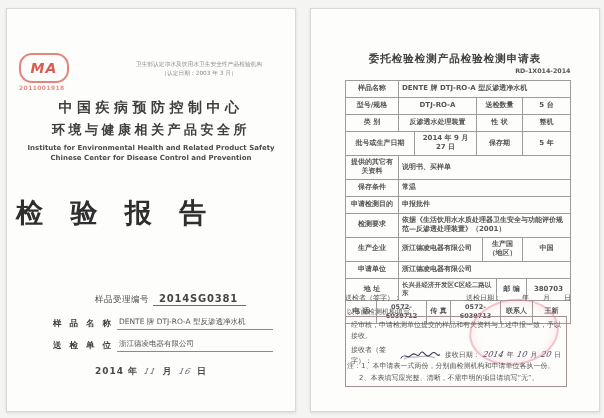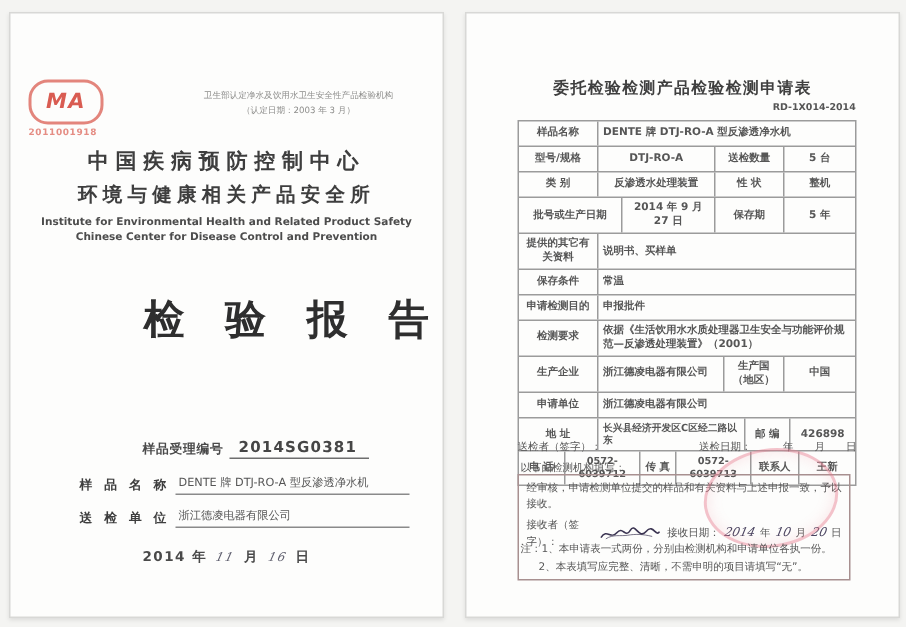--- a/index.html
+++ b/index.html
@@ -16,24 +16,24 @@
     display:flex;align-items:center;justify-content:center;color:#d95c52;
     font-weight:bold;font-style:italic;font-size:14px;letter-spacing:1px;}
   .cma-number{margin-top:2px;font-size:7px;font-weight:bold;color:rgba(224,121,111,.85);
     letter-spacing:.5px;transform:scale(.85);transform-origin:top left;white-space:nowrap;}
   .accred{top:50px;right:8px;width:176px;text-align:center;color:#8d8d8b;
     font-size:7px;line-height:1.75;transform:scale(.82);transform-origin:top center;}
   .org-block{top:90px;left:0;width:100%;text-align:center;color:#3e3e3e;}
   .org-cn-1{font-size:14px;font-weight:bold;letter-spacing:4.5px;}
   .org-cn-2{font-size:13px;font-weight:bold;letter-spacing:3.5px;margin-top:4px;}
   .org-en{font-size:7px;font-weight:bold;color:#4c4c4c;line-height:1.45;margin-top:4px;}
-  .report-title{top:186px;left:0;width:100%;text-align:right;font-size:27px;
+  .report-title{top:186px;left:0;width:100%;text-align:left;font-size:27px;
     font-weight:bold;color:#2e2e2e;letter-spacing:9px;padding-left:9px;box-sizing:border-box;}
   .sample-no-line{top:268px;left:88px;display:flex;align-items:flex-end;}
-  .sample-no-label{font-size:8.5px;color:#4a4a4a;font-weight:bold;letter-spacing:.5px;margin-top:17px;}
+  .sample-no-label{font-size:8.5px;color:#4a4a4a;font-weight:normal;letter-spacing:.5px;margin-top:17px;}
   .sample-no-value{font-size:10px;font-weight:bold;color:#464646;letter-spacing:.8px;
     border-bottom:1px solid #6e6e6e;padding:0 8px 1px 6px;margin-left:4px;}
   .field-row{left:46px;display:flex;align-items:flex-end;}
   .field-label{font-size:8.5px;font-weight:bold;letter-spacing:2.5px;color:#3e3e3e;
     flex:0 0 64px;white-space:nowrap;}
   .field-value{font-size:7.5px;color:#555;border-bottom:1px solid #8a8a8a;
     width:152px;padding:0 2px 2px 2px;white-space:nowrap;}
   .date-line{top:356px;left:0;width:100%;text-align:center;font-size:9px;color:#4a4a4a;
     font-weight:bold;letter-spacing:1px;}
   .hand{display:inline-block;font-family:"DejaVu Serif",serif;font-style:italic;
@@ -191,21 +191,21 @@
 
     <div class="tr">
       <div class="td w-label">申请单位</div>
       <div class="td w-rest val-l">浙江德凌电器有限公司</div>
     </div>
 
     <div class="tr">
       <div class="td w-label">地  址</div>
       <div class="td w-rest val-l fs65">长兴县经济开发区C区经二路以东</div>
       <div class="td w-zip-l">邮  编</div>
-      <div class="td w-zip-v">426898</div>
+      <div class="td w-zip-v">380703</div>
     </div>
 
     <div class="tr">
       <div class="td w-tel-l">电  话</div>
       <div class="td w-tel-v fs65">0572-6039712</div>
       <div class="td w-fax-l">传  真</div>
       <div class="td w-tel-v fs65">0572-6039713</div>
       <div class="td w-ct-l">联系人</div>
       <div class="td w-ct-v">王新</div>
     </div>

